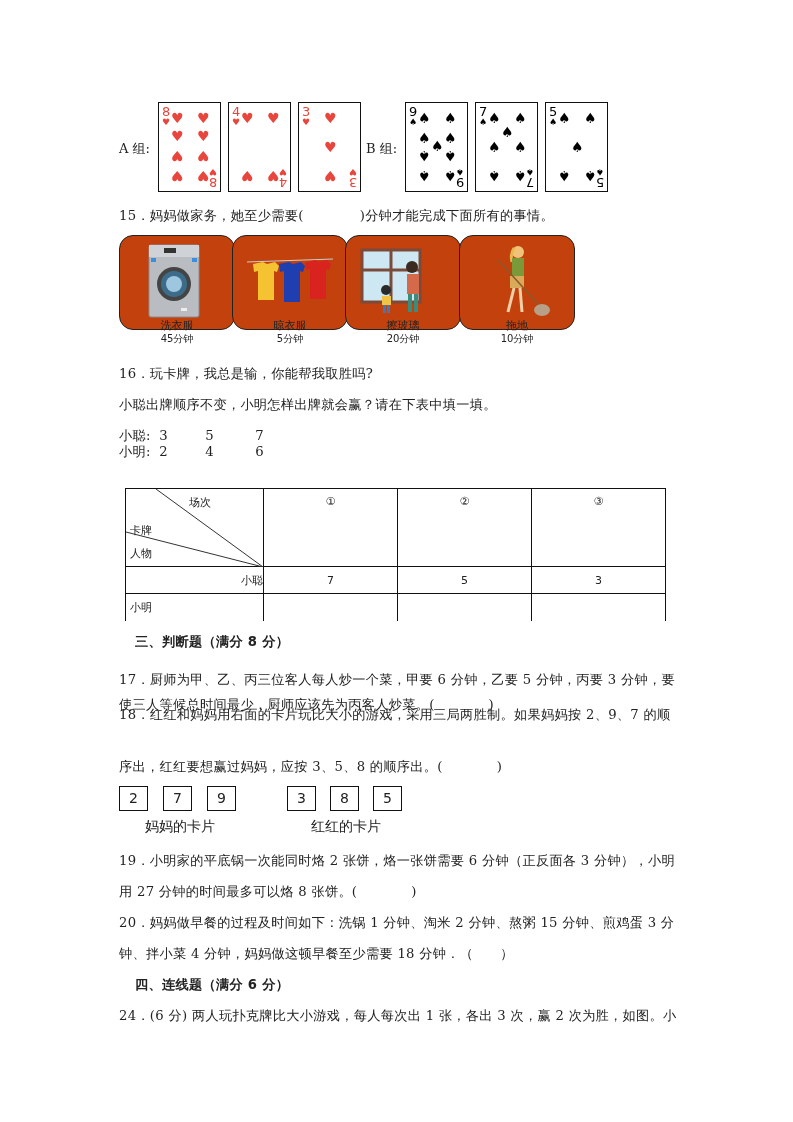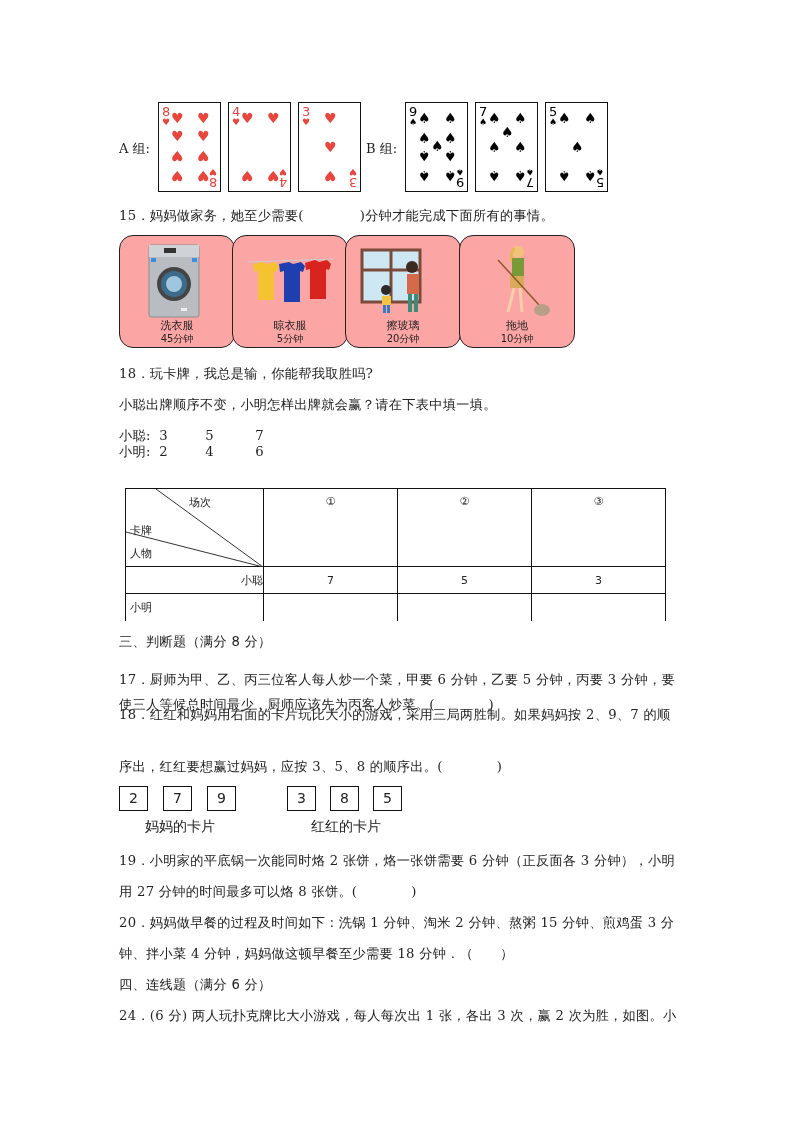--- a/index.html
+++ b/index.html
@@ -1,29 +1,29 @@
 <!DOCTYPE html>
 <html><head>
 <meta charset="utf-8">
 <style>
   html, body { margin:0; padding:0; background:#fff; }
   body { width:793px; height:1122px; position:relative; overflow:hidden;
          font-family:"DejaVu Serif", "Liberation Serif", serif; color:#222; font-size:13px; }
   .line { position:absolute; left:119px; white-space:nowrap; font-size:13.2px; letter-spacing:0.3px; }
-  .bold { font-weight:normal; font-family:"DejaVu Sans", sans-serif; }
+  .bold { font-weight:bold; font-family:"DejaVu Sans", sans-serif;margin-left:16px; }
   
   .card { position:absolute; top:102px; width:63px; height:90px; border:1.5px solid #111; background:#fff; box-sizing:border-box; }
   .card .rank { position:absolute; left:3px; top:2px; font-family:"DejaVu Sans", sans-serif; font-size:13px; line-height:13px; }
   .card .rank-small { position:absolute; left:3px; top:15px; font-size:9px; line-height:9px; }
   .card .rank-rev { position:absolute; right:3px; bottom:2px; transform:rotate(180deg); font-family:"DejaVu Sans", sans-serif; font-size:13px; line-height:13px; }
   .card .rank-rev-small { position:absolute; right:3px; bottom:15px; transform:rotate(180deg); font-size:9px; line-height:9px; }
   .pip { position:absolute; font-size:14px; line-height:14px; }
   .group-label { position:absolute; top:140px; font-size:13px; }
   
-  .chore { position:absolute; top:235px; width:116px; height:113px; border:1.5px solid #222; border-radius:14px; box-sizing:border-box; background:#fca5a5; }
+  .chore { position:absolute; top:235px; width:116px; height:95px; border:1.5px solid #222; border-radius:14px; box-sizing:border-box; background:#c2410c; }
   .chore .pic { position:absolute; left:14px; top:6px; width:86px; height:78px; }
   .chore .t1 { position:absolute; left:0; right:0; top:84px; text-align:center; font-size:11px; line-height:12px; font-family:"DejaVu Sans", sans-serif; }
   .chore .t2 { position:absolute; left:0; right:0; top:97px; text-align:center; font-size:10px; line-height:11px; font-family:"DejaVu Sans", sans-serif; }
   
   table.score { position:absolute; left:125px; top:488px; border-collapse:collapse; font-size:11px; font-family:"DejaVu Sans", sans-serif; }
   table.score td { border:1px solid #111; padding:0; text-align:center; vertical-align:middle; }
   
   .nc { position:absolute; top:786px; width:29px; height:25px; border:1px solid #111; box-sizing:border-box; text-align:center; line-height:23px; font-size:14px; font-family:"DejaVu Sans", sans-serif; }
   .nclabel { position:absolute; top:818px; font-size:14px; font-family:"DejaVu Sans", sans-serif; }
 </style>
@@ -163,21 +163,21 @@
     <rect x="36" y="34" width="14" height="12" fill="#d9aa5a"></rect>
     <line x1="40" y1="46" x2="34" y2="70" stroke="#f2d0a8" stroke-width="3"></line>
     <line x1="46" y1="46" x2="48" y2="70" stroke="#f2d0a8" stroke-width="3"></line>
     <line x1="24" y1="18" x2="66" y2="64" stroke="#8a5a2a" stroke-width="1.5"></line>
     <ellipse cx="68" cy="68" rx="8" ry="6" fill="#b8a088"></ellipse>
   </svg>
   <div class="t1">拖地</div>
   <div class="t2">10分钟</div>
 </div>
 
-<div class="line" style="top:365px;">18．玩卡牌，我总是输，你能帮我取胜吗?</div>
+<div class="line" style="top:365px;">16．玩卡牌，我总是输，你能帮我取胜吗?</div>
 <div class="line" style="top:396px;">小聪出牌顺序不变，小明怎样出牌就会赢？请在下表中填一填。</div>
 <div class="line" style="top:427px;">
   <span>小聪:</span>
   <span style="display:inline-block;width:46px;margin-left:4px;">3</span><span style="display:inline-block;width:50px;">5</span><span>7</span>
 </div>
 <div class="line" style="top:443px;">
   <span>小明:</span>
   <span style="display:inline-block;width:46px;margin-left:4px;">2</span><span style="display:inline-block;width:50px;">4</span><span>6</span>
 </div>
 

